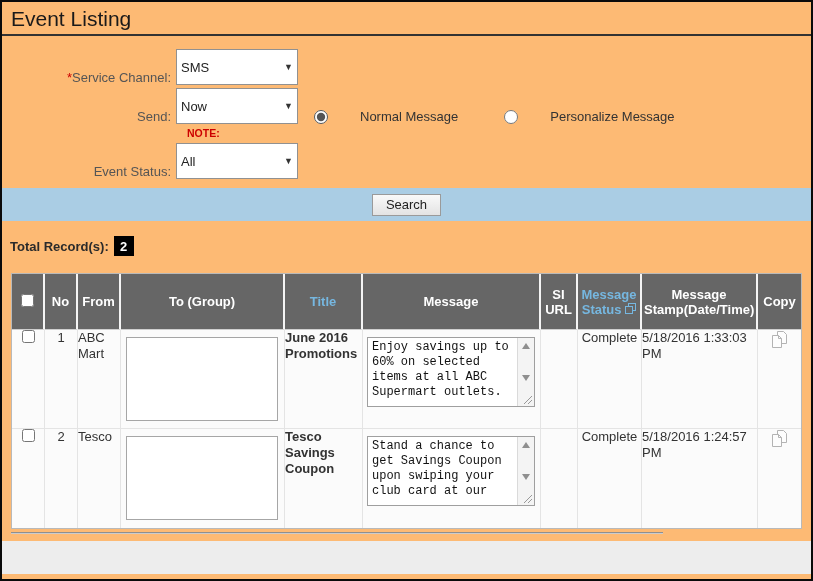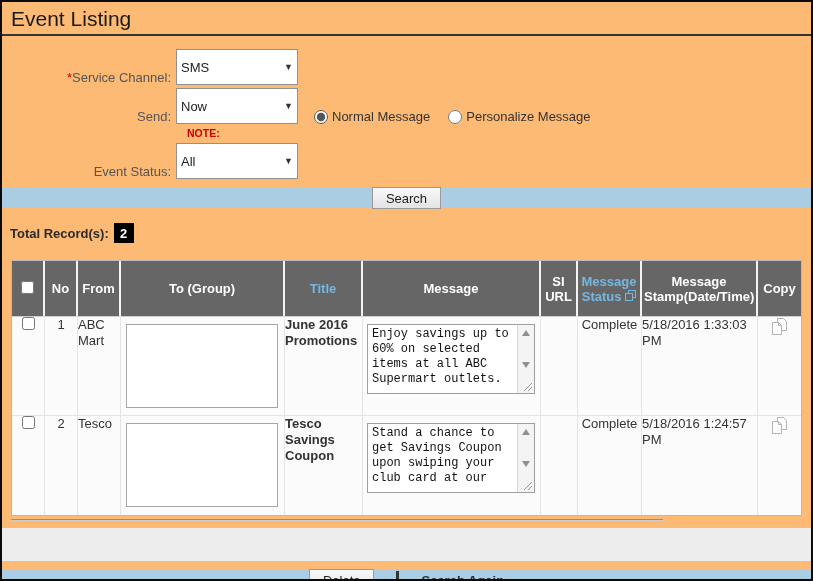--- a/index.html
+++ b/index.html
@@ -24,34 +24,34 @@
     padding-right:5px; flex:0 0 174px;
   }
   .req { color:#cc0000; }
   .fselect {
     width:122px; height:22px; background:#fff; border:1px solid #919191;
     display:flex; align-items:center; font-size:13px; color:#222;
     padding:17px 4px; cursor:default; position:relative;
   }
   .fselect .sel-text { flex:1 1 auto; overflow:hidden; white-space:nowrap; }
   .fselect .sel-arrow { font-size:9px; color:#333; padding-left:4px; }
-  .radio-group { display:flex; align-items:center; margin-left:16px; font-size:13px; color:#333; }
+  .radio-group { display:flex; align-items:center; margin-left:16px; font-size:13px; color:#333;gap:28px; }
   .radio-group input { accent-color:#555; margin-right:4px; width:14px; height:14px; }
   .radio-group label { margin-right:18px; }
   .note-row { display:flex; margin:2px 0 4px 0; }
   .note-label {
     flex:0 0 38px; margin-left:185px; font-size:10.5px; font-weight:bold; color:#cc0000;
   }
   .note-text {
     max-width:452px; font-size:10.5px; font-weight:bold; color:#5e5147; line-height:13px;
   }
 
   
   .bluebar {
-    background:#aacde4; height:20px; display:flex; align-items:center; justify-content:center;
+    background:#aacde4; height:33px; display:flex; align-items:center; justify-content:center;
   }
   .search-bluebar { margin-top:9px; }
   .btn {
     font-family:"Liberation Sans", sans-serif; font-size:13px; color:#222;
     background:linear-gradient(#f9f9f9,#e3e3e3); border:1px solid #9a9a9a;
     padding:2px 13px; height:22px; cursor:pointer;
   }
 
   
   .totals { display:flex; align-items:center; margin:15px 0 0 8px; }

